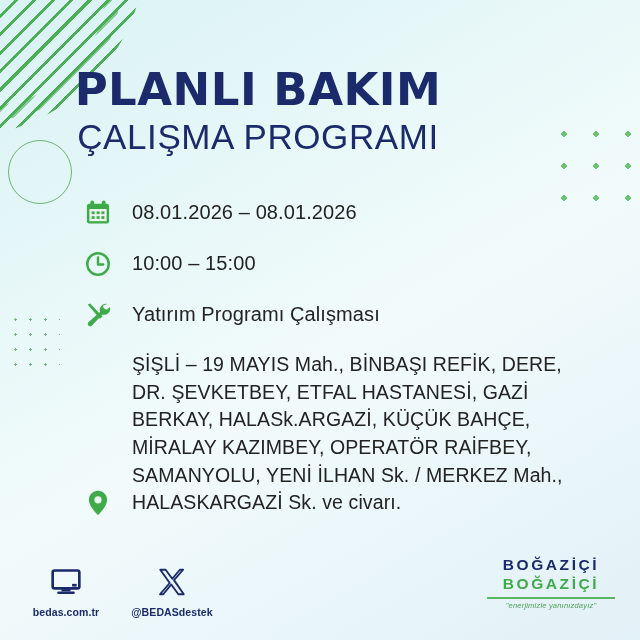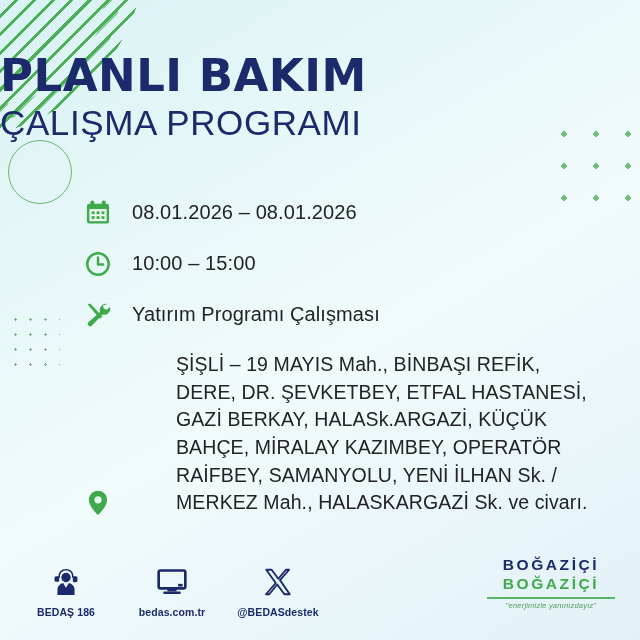--- a/index.html
+++ b/index.html
@@ -38,39 +38,39 @@
     position:absolute;left:8px;top:312px;width:52px;height:66px;
     background-image:radial-gradient(#4e9e57 1.1px, transparent 1.3px);
     background-size:15px 15px;opacity:.75;
   }
   .dots-right{
     position:absolute;left:548px;top:118px;width:86px;height:104px;
     background-image:radial-gradient(#5fbb63 2.6px, transparent 2.9px);
     background-size:32px 32px;opacity:.9;
   }
   
-  .header{position:absolute;left:0;top:52px;width:516px;text-align:left;}
+  .header{position:absolute;left:0;top:66px;width:516px;text-align:center;}
   .title1{
     font-size:45px;font-weight:bold;letter-spacing:.5px;color:#1b2a6b;
     line-height:1.05;font-family:"DejaVu Sans","Liberation Sans",sans-serif;
   }
   .title2{
     font-size:35px;font-weight:normal;letter-spacing:.6px;color:#1b2a6b;
     line-height:1.15;margin-top:4px;font-family:"Liberation Sans",sans-serif;
   }
   
   .rows{position:absolute;left:84px;top:198px;width:510px;}
   .row{display:flex;align-items:flex-end;margin-bottom:22px;}
   .row .ic{width:48px;flex:0 0 48px;display:flex;justify-content:flex-start;padding-top:1px;}
   .row .txt{
     font-size:20px;color:#232323;line-height:1.38;letter-spacing:.1px;
     font-family:"Liberation Sans",sans-serif;
   }
   .row-addr .txt{font-size:19.5px;line-height:1.42;max-width:455px;}
-  .row-addr{margin-bottom:4px;gap:44px;}
+  .row-addr{margin-bottom:4px;}
   
   .footer{position:absolute;left:0;bottom:0;width:640px;height:96px;}
   .f-items{position:absolute;left:24px;top:18px;display:flex;gap:22px;}
   .f-item{width:84px;text-align:center;}
   .f-ic{height:40px;display:flex;align-items:center;justify-content:center;}
   .f-lb{font-size:10.5px;font-weight:bold;color:#1b2a6b;margin-top:4px;letter-spacing:.1px;
         font-family:"Liberation Sans",sans-serif;white-space:nowrap;}
   .logo{position:absolute;right:14px;top:12px;text-align:center;width:150px;}
   .lg1{font-size:15.5px;font-weight:bold;letter-spacing:2.6px;color:#1b2a6b;
        font-family:"Liberation Sans",sans-serif;line-height:1.22;}
@@ -149,35 +149,20 @@
       </div>
       <div class="txt">ŞİŞLİ – 19 MAYIS Mah., BİNBAŞI REFİK, DERE, DR. ŞEVKETBEY, ETFAL HASTANESİ, GAZİ BERKAY, HALASk.ARGAZİ, KÜÇÜK BAHÇE, MİRALAY KAZIMBEY, OPERATÖR RAİFBEY, SAMANYOLU, YENİ İLHAN Sk. / MERKEZ Mah., HALASKARGAZİ Sk. ve civarı.</div>
     </div>
 
   </div>
 
   <div class="footer">
 
     <div class="f-items">
 
-      <div class="f-item">
-        <div class="f-ic">
-          <svg width="32" height="32" viewBox="0 0 24 24" aria-hidden="true">
-            <g fill="#1b2a6b">
-              <path d="M12 2.2 c-3.4 0-5.6 2.3-5.6 5.1 v1.6 h1.1 V7.6 c0-2.5 1.9-4.3 4.5-4.3 s4.5 1.8 4.5 4.3 v1.3 h1.1 V7.3 c0-2.8-2.2-5.1-5.6-5.1 z"></path>
-              <circle cx="12" cy="8.6" r="3.5"></circle>
-              <path d="M4.6 7.6 h1.5 a0.8 0.8 0 0 1 .8 .8 v2.7 a0.8 0.8 0 0 1-.8 .8 H4.6 a1.2 1.2 0 0 1-1.2-1.2 V8.8 a1.2 1.2 0 0 1 1.2-1.2 z"></path>
-              <path d="M17.9 7.6 h1.5 a1.2 1.2 0 0 1 1.2 1.2 v2.1 a1.2 1.2 0 0 1-1.2 1.2 h-1.5 a0.8 0.8 0 0 1-.8-.8 V8.4 a0.8 0.8 0 0 1 .8-.8 z"></path>
-              <path d="M12 12.6 c-3.9 0-6.4 2.1-6.4 5.1 v4.1 h12.8 v-4.1 c0-3-2.5-5.1-6.4-5.1 z"></path>
-            </g>
-            <path d="M9.9 12.9 L12 16.4 L14.1 12.9 L12 12.3 Z" fill="#eaf3fa"></path>
-          </svg>
-        </div>
-        <div class="f-lb">BEDAŞ 186</div>
-      </div>
 
       <div class="f-item">
         <div class="f-ic">
           <svg width="32" height="32" viewBox="0 0 24 24" aria-hidden="true">
             <rect x="2" y="3.4" width="20" height="13.4" rx="1.4" fill="none" stroke="#1b2a6b" stroke-width="2"></rect>
             <rect x="8.6" y="17.2" width="6.8" height="1.9" fill="#1b2a6b"></rect>
             <rect x="5.4" y="19.1" width="13.2" height="1.9" rx=".9" fill="#1b2a6b"></rect>
             <rect x="16.6" y="13.4" width="3.4" height="2" fill="#1b2a6b"></rect>
           </svg>
         </div>

